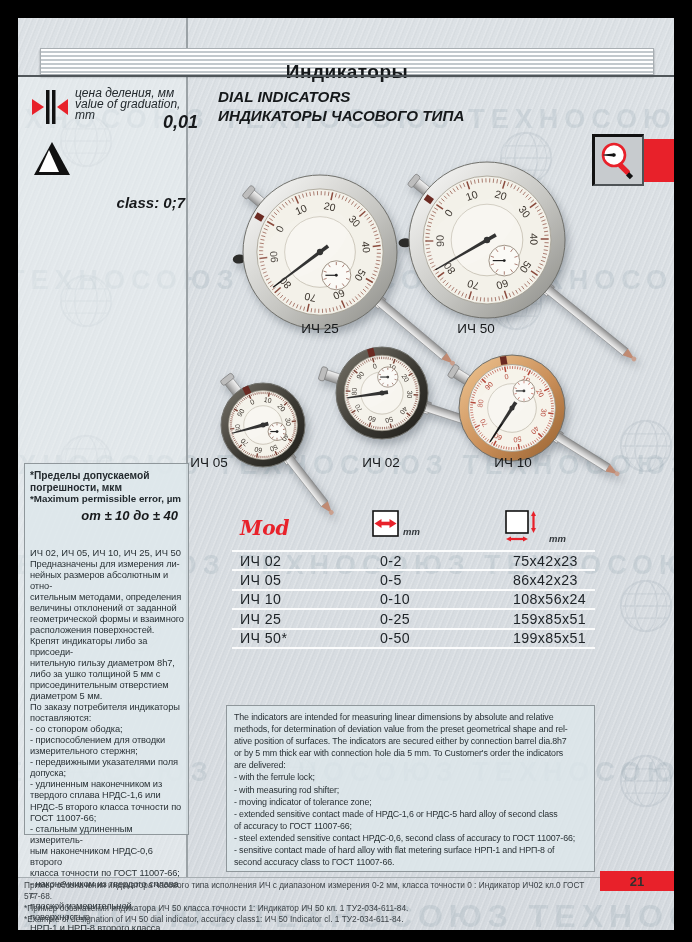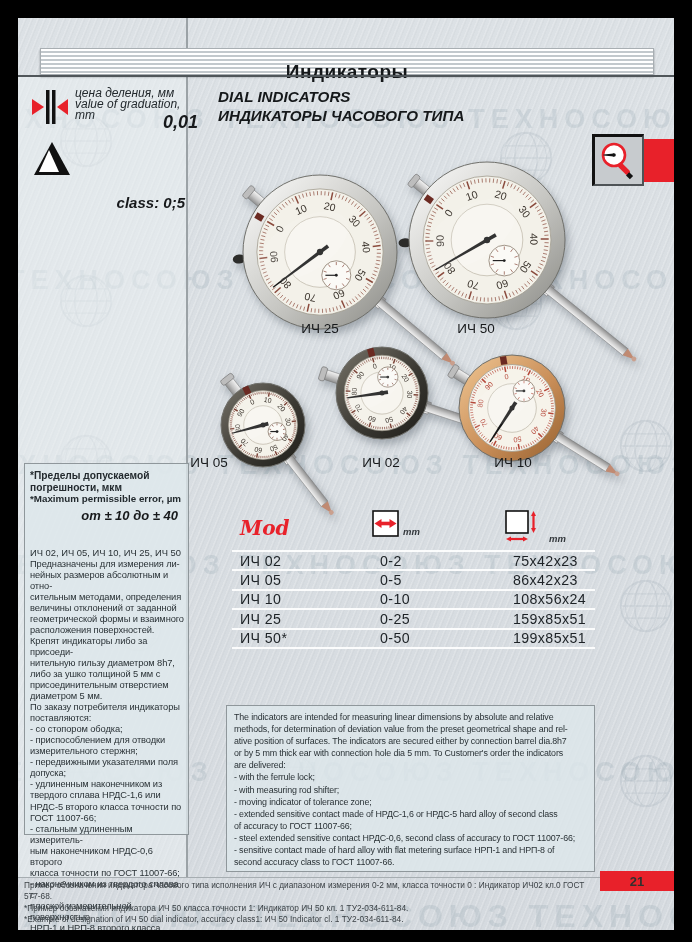--- a/index.html
+++ b/index.html
@@ -202,21 +202,21 @@
     <div class="abs grad-labels">
       <div>цена деления, мм</div>
       <div>value of graduation, mm</div>
     </div>
     <div class="abs grad-value">0,01</div>
 
     <svg class="abs" style="left:16px;top:124px;z-index:3" width="36" height="33" viewBox="0 0 36 33">
       <polygon points="18,0 36,33 0,33" fill="#111"></polygon>
       <polygon points="15,8 25,30 5,30" fill="#fff"></polygon>
     </svg>
-    <div class="abs class-note">class: 0;5</div>
+    <div class="abs class-note">class: 0;7</div>
 
     <div class="abs main-title">
       <div>DIAL INDICATORS</div>
       <div>ИНДИКАТОРЫ ЧАСОВОГО ТИПА</div>
     </div>
 
     <div class="abs mag-red" style="background:#e8212a"></div>
     <div class="abs mag-box">
       <svg width="47" height="47" viewBox="0 0 47 47">
         <circle cx="19" cy="18" r="11" fill="#fff" stroke="#e8212a" stroke-width="2.6"></circle>

